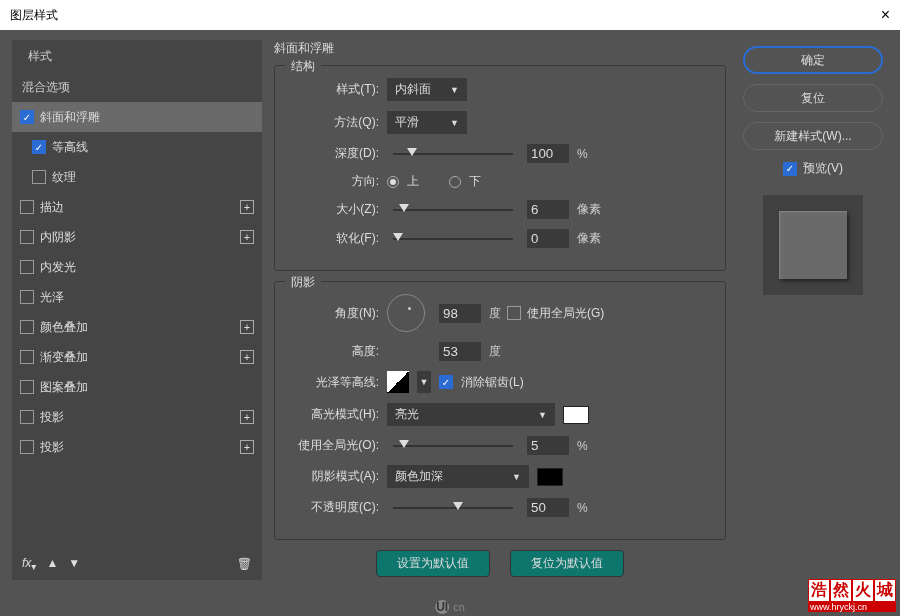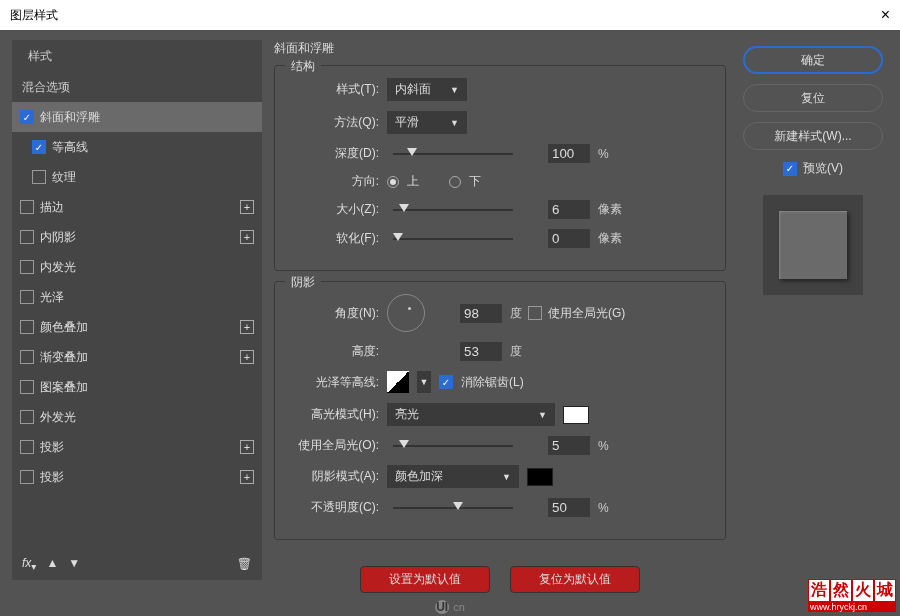--- a/index.html
+++ b/index.html
@@ -23,33 +23,33 @@
 .center { flex: 1; position: relative; }
 .group-title { color: #ddd; margin-bottom: 8px; }
 .fieldset { border: 1px solid #3a3a3a; border-radius: 3px; padding: 12px 14px; margin-bottom: 10px; position: relative; }
 .fieldset .legend { position: absolute; top: -8px; left: 10px; background: #535353; padding: 0 6px; color: #ddd; }
 .row { display: flex; align-items: center; margin-bottom: 10px; gap: 8px; }
 .row .lbl { width: 90px; text-align: right; color: #ddd; }
 .select { background: #3a3a3a; color: #ddd; border: none; padding: 3px 8px; width: 80px; display: flex; align-items: center; justify-content: space-between; cursor: pointer; }
 .select .caret { font-size: 9px; }
 .slider-track { width: 120px; height: 2px; background: #333; position: relative; margin: 0 6px; }
 .slider-thumb { position: absolute; top: -5px; width: 0; height: 0; border-left: 5px solid transparent; border-right: 5px solid transparent; border-top: 8px solid #ddd; cursor: pointer; }
-.numbox { width: 42px; background: #3a3a3a; color: #ddd; border: none; padding: 2px 4px; text-align: left; margin-left: 21px; }
+.numbox { width: 42px; background: #3a3a3a; color: #ddd; border: none; padding: 2px 4px; text-align: left; }
 .unit { color: #ccc; }
 .radio { width: 12px; height: 12px; border: 1px solid #aaa; border-radius: 50%; display: inline-flex; align-items: center; justify-content: center; cursor: pointer; }
 .radio.on::after { content: ""; width: 6px; height: 6px; background: #ddd; border-radius: 50%; }
 .chkbox { width: 14px; height: 14px; border: 1px solid #999; display: inline-flex; align-items: center; justify-content: center; font-size: 10px; cursor: pointer; }
 .chkbox.on { background: #2a6cd4; border-color: #2a6cd4; color: #fff; }
 .angle-dial { width: 38px; height: 38px; border: 1px solid #888; border-radius: 50%; position: relative; cursor: crosshair; }
 .angle-dot { position: absolute; width: 3px; height: 3px; background: #ccc; border-radius: 50%; left: 20px; top: 12px; }
 .contour-swatch { width: 22px; height: 22px; background: linear-gradient(135deg, #fff 50%, #000 50%); cursor: pointer; }
 .swatch-caret { width: 14px; height: 22px; background: #3a3a3a; display: flex; align-items: center; justify-content: center; font-size: 9px; cursor: pointer; }
 .color-swatch { width: 26px; height: 18px; cursor: pointer; border: 1px solid #222; }
 .bottom-btns { display: flex; justify-content: center; gap: 20px; margin-top: 6px; }
-.btn-flat { background: #b91c1c; border: 1px solid #333; color: #ddd; padding: 4px 28px; cursor: pointer; border-radius: 4px; margin-top: 16px; }
+.btn-flat { background: #0f766e; border: 1px solid #333; color: #ddd; padding: 4px 20px; cursor: pointer; border-radius: 4px; }
 .right-panel { width: 150px; display: flex; flex-direction: column; align-items: center; gap: 10px; padding-top: 6px; }
 .btn { width: 140px; height: 28px; border: 1px solid #666; border-radius: 14px; background: #535353; color: #ddd; display: flex; align-items: center; justify-content: center; cursor: pointer; }
 .btn.primary { border: 2px solid #2a6cd4; }
 .preview-chk { display: flex; align-items: center; gap: 6px; }
 .preview-box { width: 100px; height: 100px; background: #414141; display: flex; align-items: center; justify-content: center; margin-top: 8px; }
 .preview-inner { width: 68px; height: 68px; background: #6a6a6a; box-shadow: 2px 2px 4px rgba(0,0,0,0.5), inset 1px 1px 2px rgba(255,255,255,0.2); }
 .watermark { position: absolute; right: 4px; bottom: 4px; display: flex; align-items: flex-end; gap: 2px; }
 .wm-box { background: #fff; color: #c00; font-weight: bold; font-size: 16px; padding: 0 2px; border: 1px solid #c00; }
 .wm-url { font-size: 9px; color: #fff; background: #c00; padding: 0 2px; }
 .uicn { position: absolute; left: 50%; bottom: 2px; transform: translateX(-50%); color: #888; font-size: 11px; display: flex; align-items: center; gap: 4px; }
@@ -128,26 +128,20 @@
         </div>
         <div class="fx-row">
           <div class="left">
             <span class="chk"></span>
             <span>图案叠加</span>
           </div>
         </div>
         <div class="fx-row">
           <div class="left">
             <span class="chk"></span>
-            <span>外发光</span>
-          </div>
-        </div>
-        <div class="fx-row">
-          <div class="left">
-            <span class="chk"></span>
             <span>投影</span>
           </div>
           <span class="plus">+</span>
         </div>
         <div class="fx-row">
           <div class="left">
             <span class="chk"></span>
             <span>投影</span>
           </div>
           <span class="plus">+</span>
@@ -258,21 +252,21 @@
       <div class="row">
         <span class="lbl">使用全局光(O):</span>
         <div class="slider-track">
             <div class="slider-thumb" style="left:6px"></div>
           </div>
         <input class="numbox" value="5" style="">
         <span class="unit">%</span>
       </div>
       <div class="row">
         <span class="lbl">阴影模式(A):</span>
-        <div class="select" style="width:132px">
+        <div class="select" style="width:142px">
             <span>颜色加深</span>
             <span class="caret">▼</span>
           </div>
         <div class="color-swatch" style="background:#000"></div>
       </div>
       <div class="row">
         <span class="lbl">不透明度(C):</span>
         <div class="slider-track">
             <div class="slider-thumb" style="left:60px"></div>
           </div>

